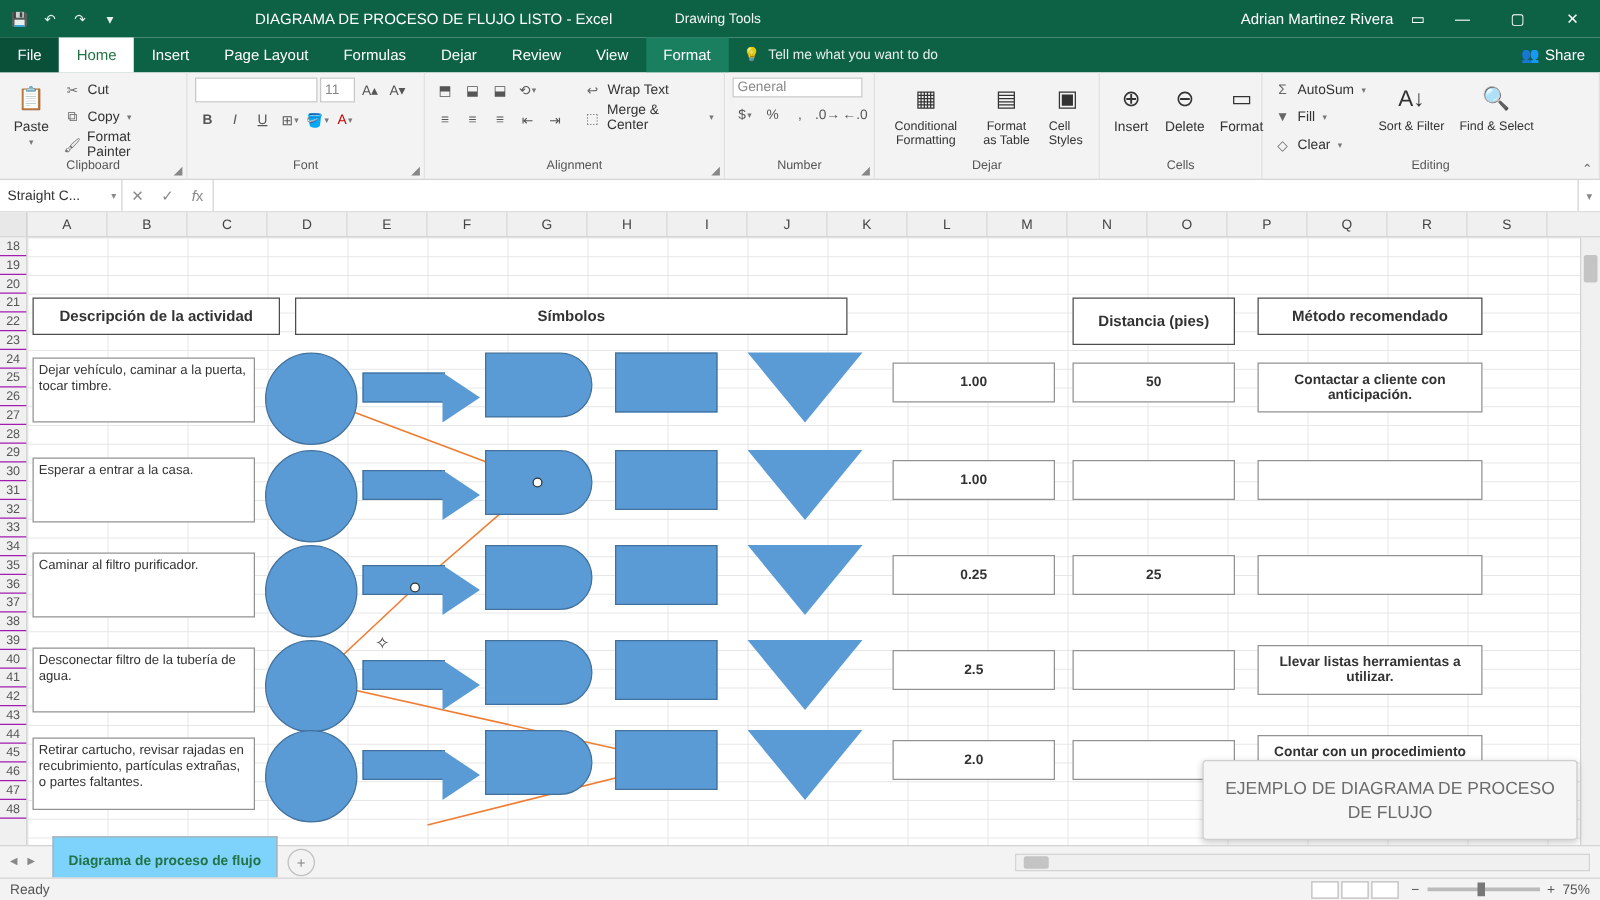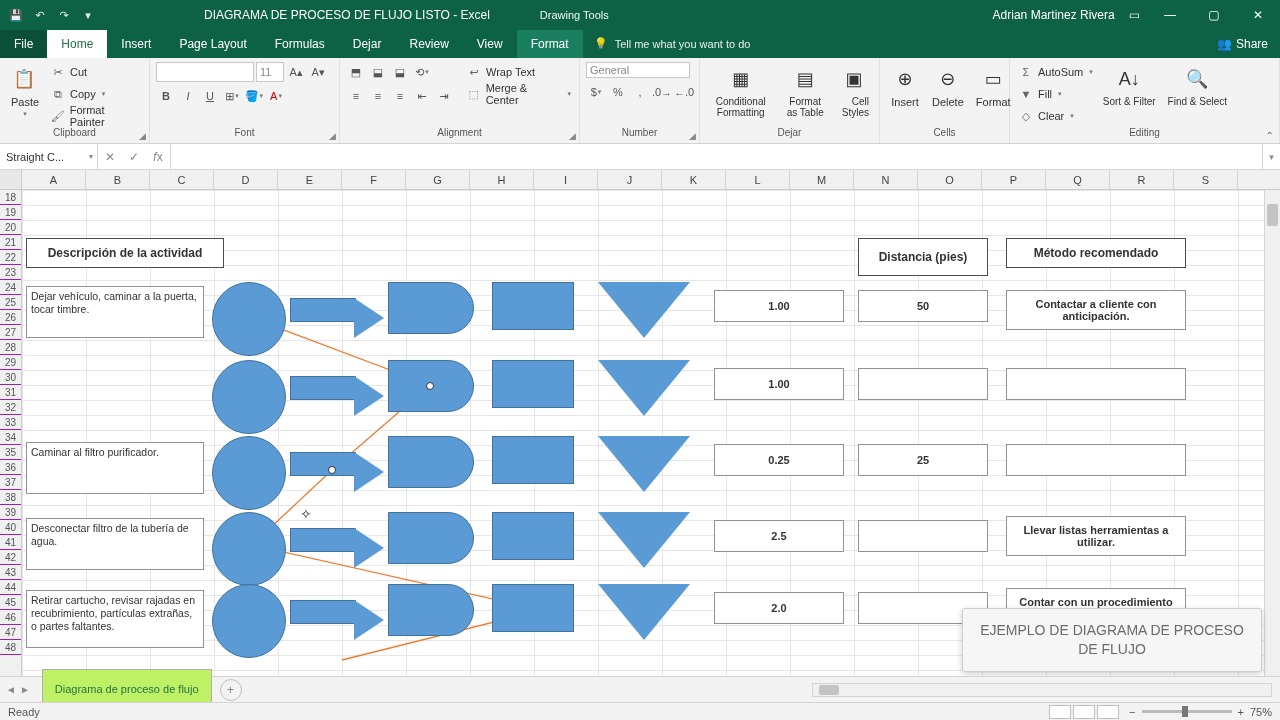--- a/index.html
+++ b/index.html
@@ -76,21 +76,21 @@
 .shp-circle { background: #5b9bd5; border: 1px solid #41719c; border-radius: 50%; }
 .shp-d { position: absolute; background: #5b9bd5; border: 1px solid #41719c; }
 .shp-rect { position: absolute; background: #5b9bd5; border: 1px solid #41719c; }
 .connline { stroke: #ed7d31; stroke-width: 1.3; fill: none; }
 
 .cursor-cross { position: absolute; font-size: 14px; color: #333; pointer-events: none; }
 
 
 .sheetbar { position: absolute; left: 0; right: 0; bottom: 18px; height: 26px; background: #f3f3f3; border-top: 1px solid #d4d4d4; display: flex; align-items: center; }
 .sheetnav { display: flex; gap: 4px; padding: 0 6px; color: #888; font-size: 10px; }
-.sheettab { border: 1px solid #aeaeae; border-bottom: 2px solid #217346; background: #bef264; padding: 13px 12px; font-size: 11px; font-weight: normal; color: #217346; margin-left: 6px; }
+.sheettab { border: 1px solid #aeaeae; border-bottom: 2px solid #217346; background: #7dd3fc; padding: 13px 12px; font-size: 11px; font-weight: bold; color: #217346; margin-left: 6px; }
 .addsheet { width: 22px; height: 22px; border: 1px solid #c0c0c0; border-radius: 50%; margin-left: 8px; display: flex; align-items: center; justify-content: center; color: #888; font-size: 12px; }
 .hscroll { flex: 1; margin: 0 8px; height: 14px; background: #f0f0f0; border: 1px solid #d4d4d4; position: relative; }
 .hthumb { position: absolute; left: 6px; width: 20px; top: 1px; bottom: 1px; background: #c4c4c4; border-radius: 2px; }
 
 
 .statusbar { position: absolute; left:0; right:0; bottom:0; height: 18px; background: #f3f3f3; border-top: 1px solid #d4d4d4; display: flex; align-items: center; font-size: 11px; color: #555; padding: 0 8px; }
 .statusbar .spacer { flex: 1; }
 .viewbtns { display: flex; gap: 2px; margin-right: 10px; }
 .viewbtn { width: 22px; height: 14px; border: 1px solid #bbb; background: #fff; }
 .zoom { display: flex; align-items: center; gap: 6px; }
@@ -252,21 +252,21 @@
       <div class="bigbtn">
           <span class="ico">▦</span>
           <span style="font-size:10px;text-align:center;line-height:1.1">Conditional Formatting</span>
         </div>
       <div class="bigbtn">
           <span class="ico">▤</span>
           <span style="font-size:10px;text-align:center;line-height:1.1">Format as Table</span>
         </div>
       <div class="bigbtn">
           <span class="ico">▣</span>
-          <span style="font-size:10px;text-align:right;line-height:1.1">Cell Styles</span>
+          <span style="font-size:10px;text-align:left;line-height:1.1">Cell Styles</span>
         </div>
     </div>
     <div class="group-label">Dejar</div>
   </div>
 
   <div class="group" style="width:130px">
     <div class="group-body">
       <div class="bigbtn">
           <span class="ico">⊕</span>
           <span>Insert</span>
@@ -383,20 +383,21 @@
       <div class="rh">43</div>
       <div class="rh">44</div>
       <div class="rh">45</div>
       <div class="rh">46</div>
       <div class="rh">47</div>
       <div class="rh">48</div>
     </div>
   <div class="cells" id="cells">
 
     <div class="abs hdrcell" style="left:4px;top:48px;width:198px;height:30px">Descripción de la actividad</div>
+    <div class="abs hdrcell" style="left:214px;top:48px;width:442px;height:30px">Símbolos</div>
     <div class="abs hdrcell" style="left:836px;top:48px;width:130px;height:38px;line-height:1.2">Distancia (pies)</div>
     <div class="abs hdrcell" style="left:984px;top:48px;width:180px;height:30px">Método recomendado</div>
 
     <svg class="abs" style="left:0;top:0;width:700px;height:500px;pointer-events:none">
       <line class="connline" x1="230" y1="128" x2="408" y2="195"></line>
       <line class="connline" x1="408" y1="195" x2="310" y2="280"></line>
       <line class="connline" x1="310" y1="280" x2="230" y2="355"></line>
       <line class="connline" x1="230" y1="355" x2="230" y2="428"></line>
       <line class="connline" x1="230" y1="355" x2="520" y2="420"></line>
       <line class="connline" x1="520" y1="420" x2="320" y2="470"></line>
@@ -410,20 +411,21 @@
     </div>
     <div class="abs shp-d" style="left:366px;top:92px;width:86px;height:52px;border-radius:0 26px 26px 0"></div>
     <div class="abs shp-rect" style="left:470px;top:92px;width:82px;height:48px"></div>
     <div class="abs" style="left:576px;top:92px">
         <div style="border-left:46px solid transparent;border-right:46px solid transparent;border-top:56px solid #5b9bd5"></div>
       </div>
     <div class="abs valcell" style="left:692px;top:100px;width:130px;height:32px">1.00</div>
     <div class="abs valcell" style="left:836px;top:100px;width:130px;height:32px">50</div>
     <div class="abs reccell" style="left:984px;top:100px;width:180px;height:40px">Contactar a cliente con anticipación.</div>
 
+    <div class="abs desccell" style="left:4px;top:176px;width:178px;height:52px">Esperar a entrar a la casa.</div>
     <div class="abs shp-circle" style="left:190px;top:170px;width:74px;height:74px"></div>
     <div class="abs" style="left:268px;top:186px;width:94px;height:40px">
         <div class="shaft" style="left:0;top:8px;width:66px;height:24px;background:#5b9bd5;border:1px solid #41719c"></div>
         <div style="position:absolute;left:64px;top:0;border-left:30px solid #5b9bd5;border-top:20px solid transparent;border-bottom:20px solid transparent"></div>
       </div>
     <div class="abs shp-d" style="left:366px;top:170px;width:86px;height:52px;border-radius:0 26px 26px 0"></div>
     <div class="abs shp-rect" style="left:470px;top:170px;width:82px;height:48px"></div>
     <div class="abs" style="left:576px;top:170px">
         <div style="border-left:46px solid transparent;border-right:46px solid transparent;border-top:56px solid #5b9bd5"></div>
       </div>

